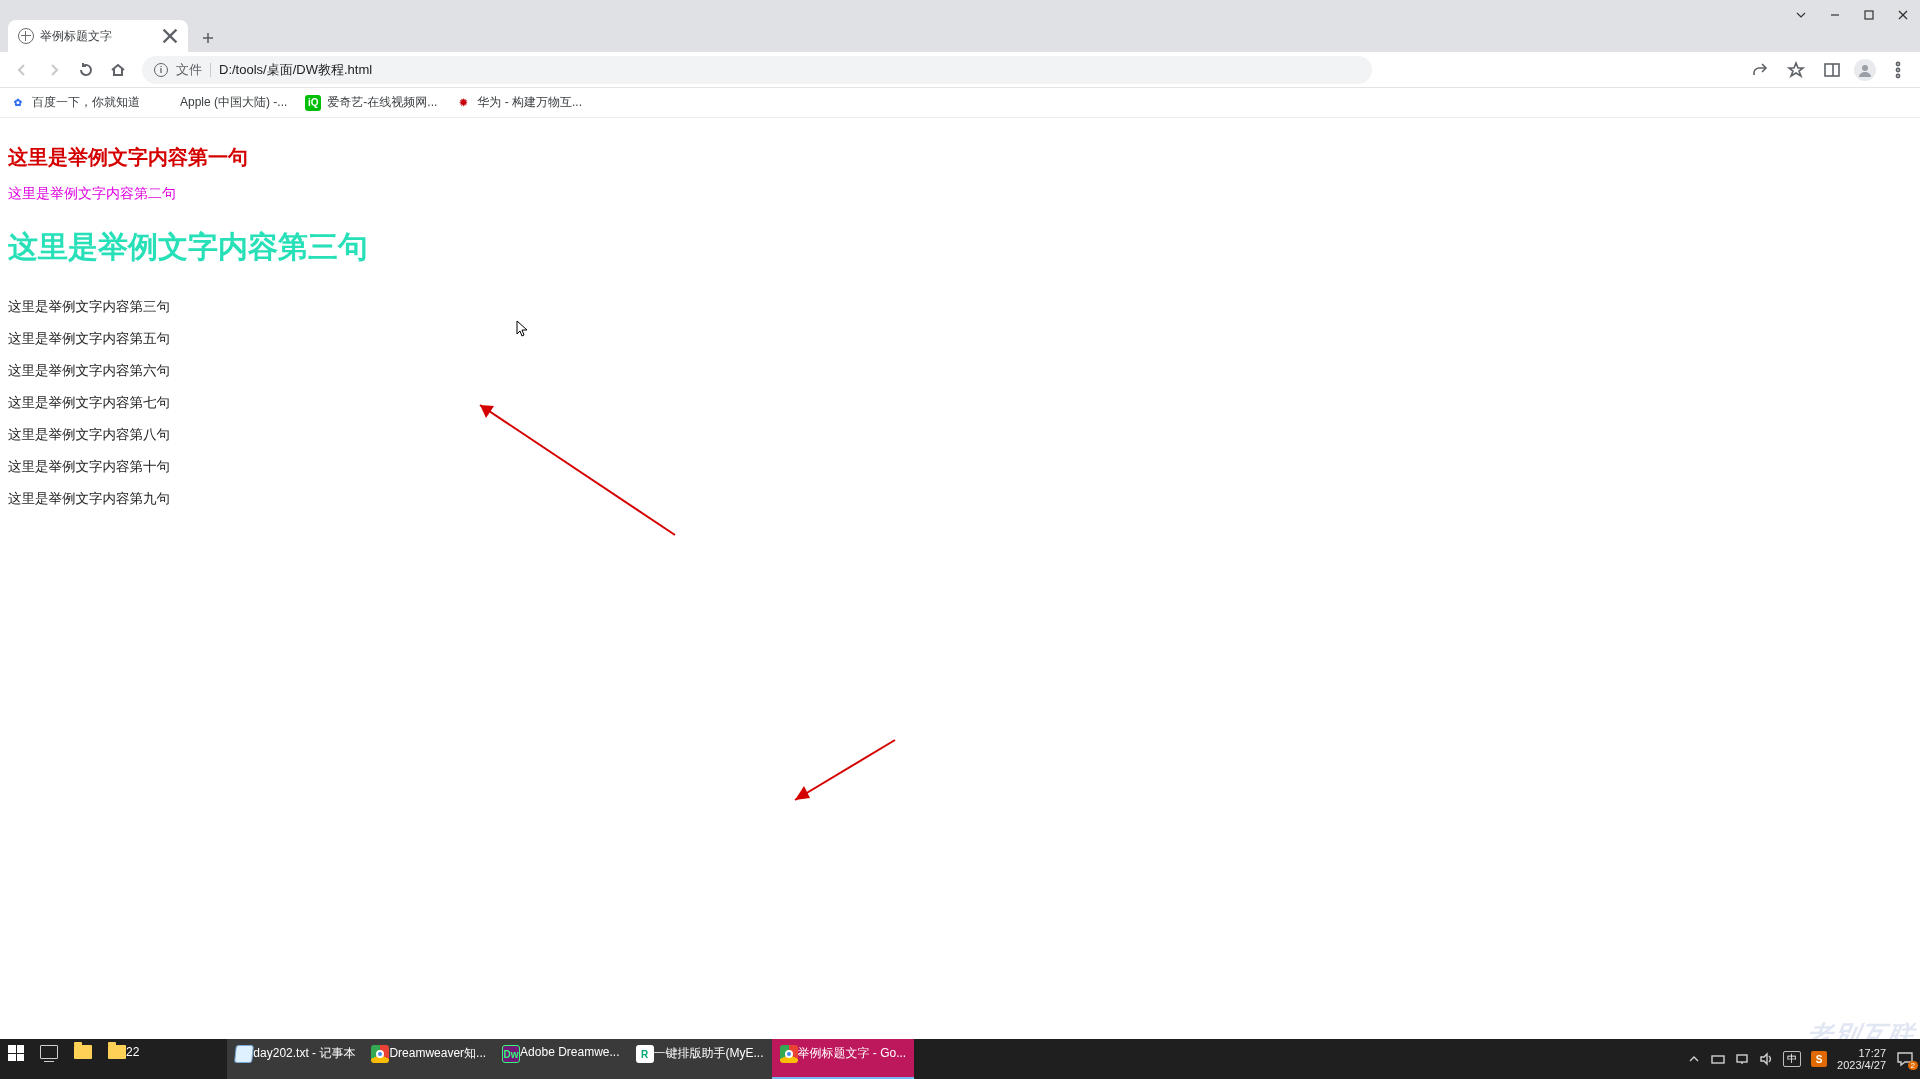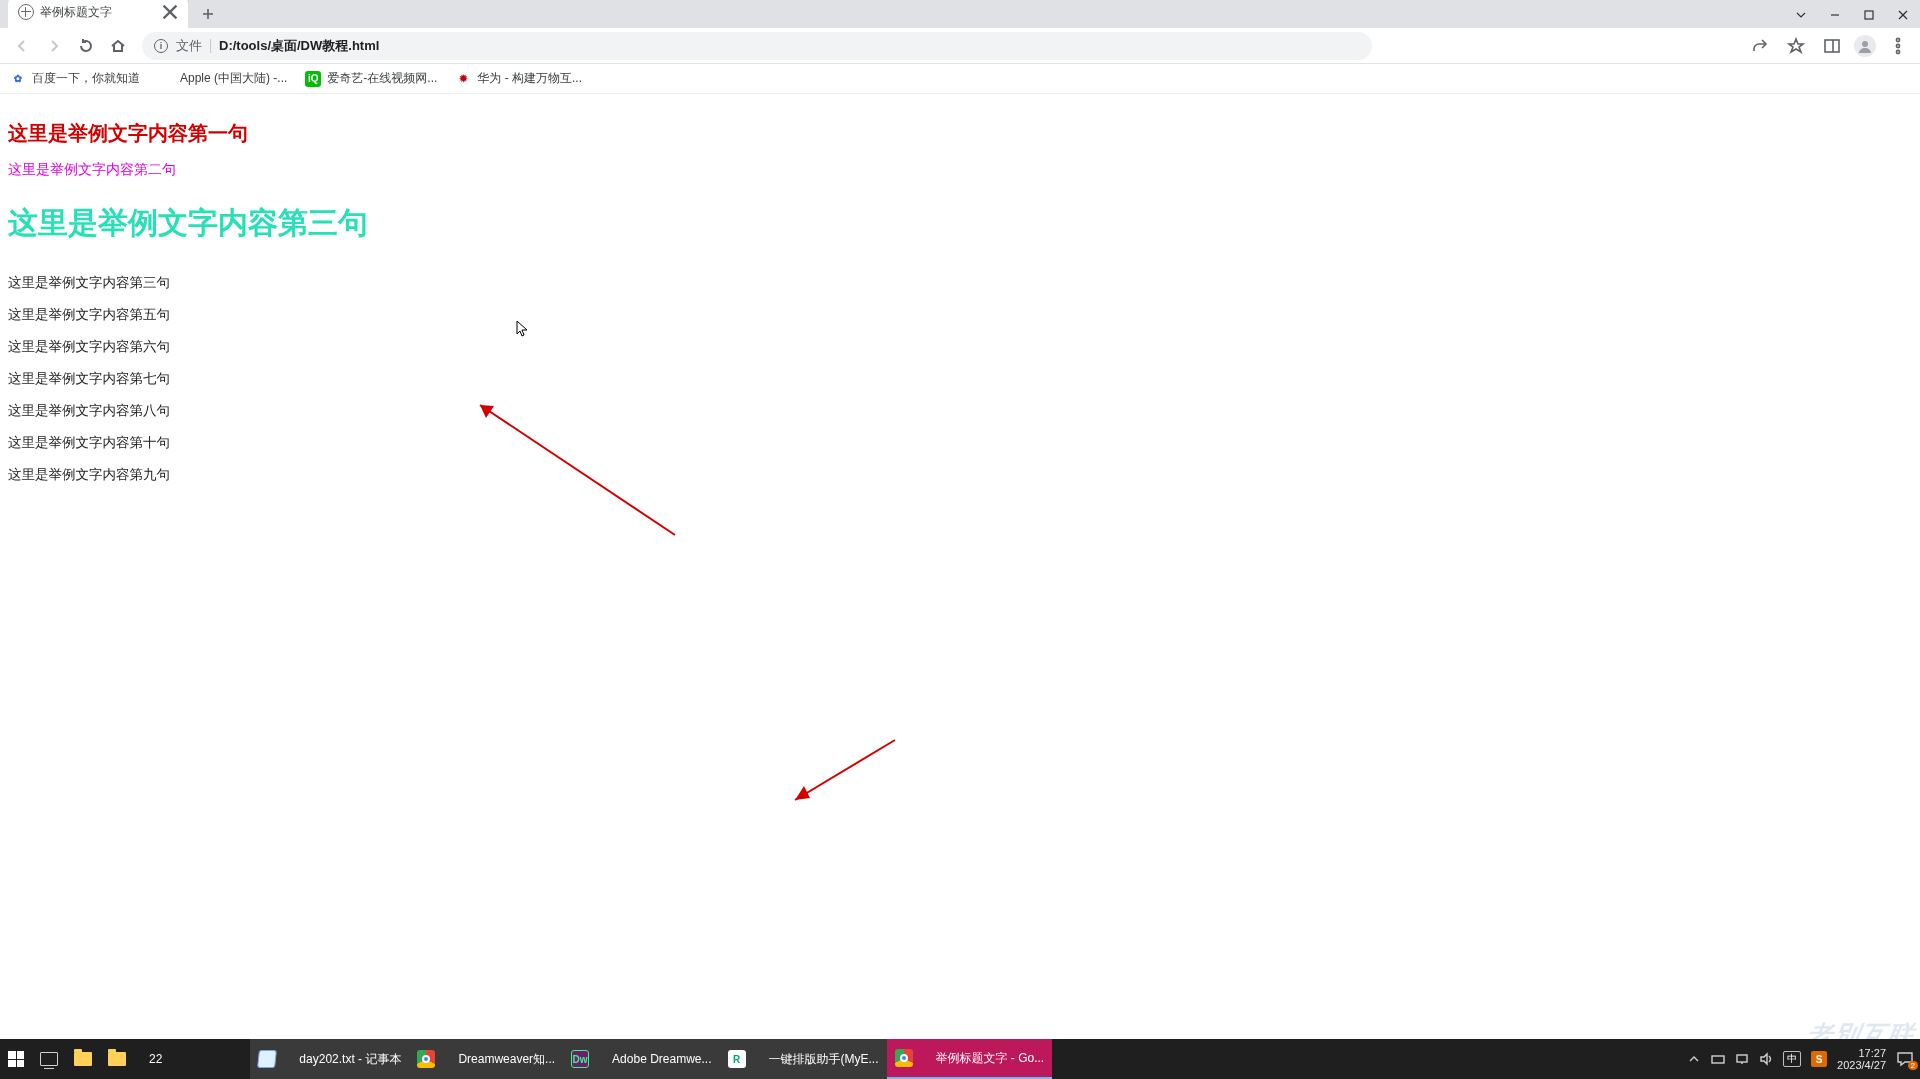--- a/index.html
+++ b/index.html
@@ -8,21 +8,21 @@
   
   .window-controls {
     position:absolute; top:0; right:0; height:30px; display:flex; align-items:center;
   }
   .wc-btn { width:34px; height:30px; display:flex; align-items:center; justify-content:center; color:#555;}
   .wc-btn svg{width:10px;height:10px;stroke:#333;stroke-width:1.2;fill:none;}
   .wc-caret svg{width:12px;height:12px;}
 
   
   .tabstrip {
-    height:28px; background:#dfe1e5; display:flex; align-items:flex-end; padding-left:8px;
+    height:52px; background:#dfe1e5; display:flex; align-items:flex-end; padding-left:8px;
   }
   .tab {
     height:32px; background:#fff; border-radius:8px 8px 0 0; display:flex; align-items:center;
     padding:0 10px; min-width:180px; max-width:240px; font-size:12px; color:#3c4043; gap:6px;
   }
   .tab .favicon{width:16px;height:16px;border-radius:50%;border:1.2px solid #6b6b6b;position:relative;flex:0 0 16px;}
   .tab .favicon::before{content:"";position:absolute;left:2px;right:2px;top:6px;border-top:1.2px solid #6b6b6b;}
   .tab .favicon::after{content:"";position:absolute;top:2px;bottom:2px;left:6px;border-left:1.2px solid #6b6b6b;}
   .tab .title{flex:1;overflow:hidden;white-space:nowrap;text-overflow:ellipsis;}
   .tab .close{width:16px;height:16px;display:flex;align-items:center;justify-content:center;color:#5f6368;}
@@ -36,21 +36,21 @@
   .nav-btn{width:28px;height:28px;display:flex;align-items:center;justify-content:center;border-radius:50%;}
   .nav-btn.disabled{opacity:.35;}
   .nav-btn svg{width:16px;height:16px;stroke:#5f6368;stroke-width:2;fill:none;}
   .omnibox{
     flex:0 0 auto; height:28px; background:#f1f3f4; border-radius:14px; display:flex; align-items:center;
     padding:0 12px; gap:8px; margin-left:6px; font-size:13px; color:#5f6368; width:1230px;
   }
   .omnibox .info-icon{width:14px;height:14px;border:1.2px solid #5f6368;border-radius:50%;display:flex;align-items:center;justify-content:center;font-size:9px;font-weight:bold;}
   .omnibox .seg-label{color:#5f6368;}
   .omnibox .sep{width:1px;height:14px;background:#c9c9c9;}
-  .omnibox .url{color:#202124;font-weight:bold;}
+  .omnibox .url{color:#202124;}
   .toolbar-right{margin-left:auto;display:flex;align-items:center;gap:8px;}
   .tb-icon{width:28px;height:28px;display:flex;align-items:center;justify-content:center;color:#5f6368;}
   .tb-icon svg{width:18px;height:18px;stroke:#5f6368;stroke-width:1.6;fill:none;}
   .avatar{width:22px;height:22px;border-radius:50%;background:#e8eaed;display:flex;align-items:center;justify-content:center;}
   .avatar svg{width:14px;height:14px;fill:#9aa0a6;}
 
   
   .bookmarks{
     height:30px;background:#fff;display:flex;align-items:center;padding:0 10px;gap:18px;
     border-bottom:1px solid #ececec;font-size:12px;color:#3c4043;
@@ -81,21 +81,21 @@
   
   .watermark{position:absolute;right:6px;bottom:26px;font-size:26px;font-style:italic;font-weight:700;
     color:rgba(120,140,200,.22);letter-spacing:1px;transform:skewX(-10deg);}
 
   
   .taskbar{
     position:absolute;left:0;right:0;bottom:0;height:40px;background:#1f1f1f;display:flex;align-items:center;
     color:#fff;font-size:12px;
   }
   .tb-left{display:flex;align-items:center;height:100%;}
-  .tb-item{height:100%;display:flex;align-items:center;padding:16px 8px;gap:23px;white-space:nowrap;}
+  .tb-item{height:100%;display:flex;padding:6px 8px;gap:0;white-space:nowrap;}
   .tb-item.running{background:#3a3a3a;}
   .tb-item.active{background:#be185d;border-bottom:2px solid #76b9ed;}
   .tb-item .ico{width:18px;height:18px;border-radius:3px;display:flex;align-items:center;justify-content:center;font-size:10px;}
   .win-logo{width:16px;height:16px;display:grid;grid-template-columns:1fr 1fr;grid-template-rows:1fr 1fr;gap:1px;}
   .win-logo span{background:#fff;}
   .taskview{width:18px;height:14px;border:1.4px solid #cfcfcf;border-radius:1px;position:relative;}
   .taskview::after{content:"";position:absolute;left:3px;right:3px;bottom:-4px;border-top:1.4px solid #cfcfcf;}
   .folder{width:18px;height:14px;background:#ffd257;border-radius:1px;position:relative;}
   .folder::before{content:"";position:absolute;top:-3px;left:0;width:8px;height:3px;background:#ffd257;border-radius:1px 1px 0 0;}
   .notepad-ico{width:16px;height:18px;background:#dff0ff;border:1px solid #7aa7d6;transform:skewX(-6deg);}

